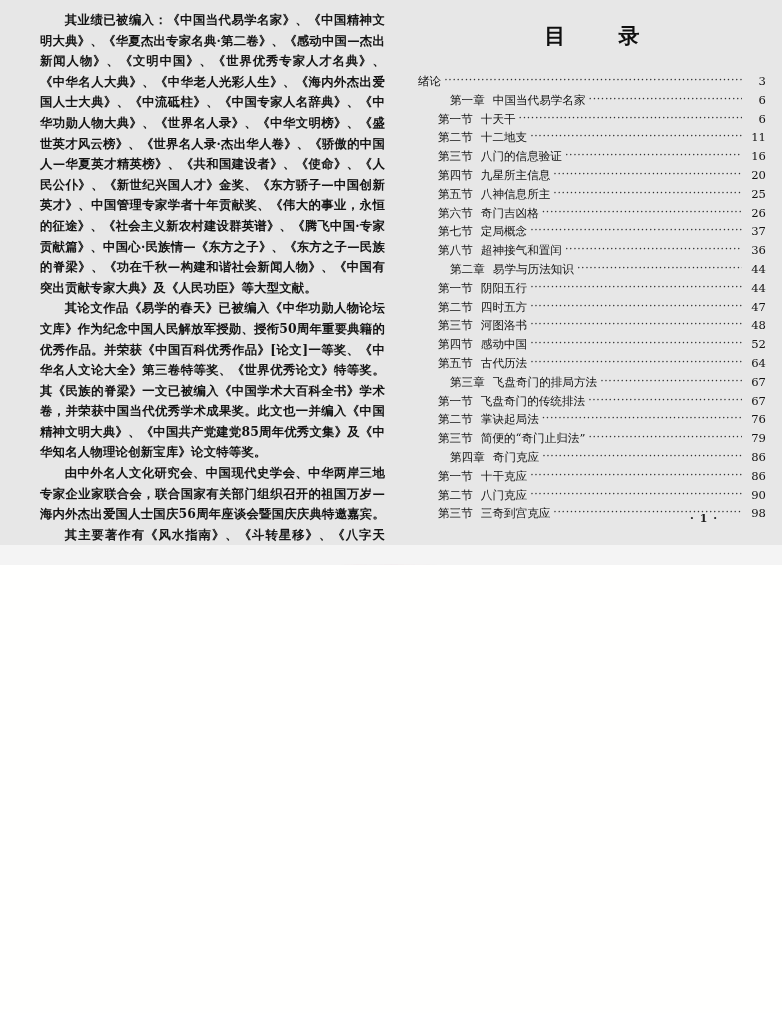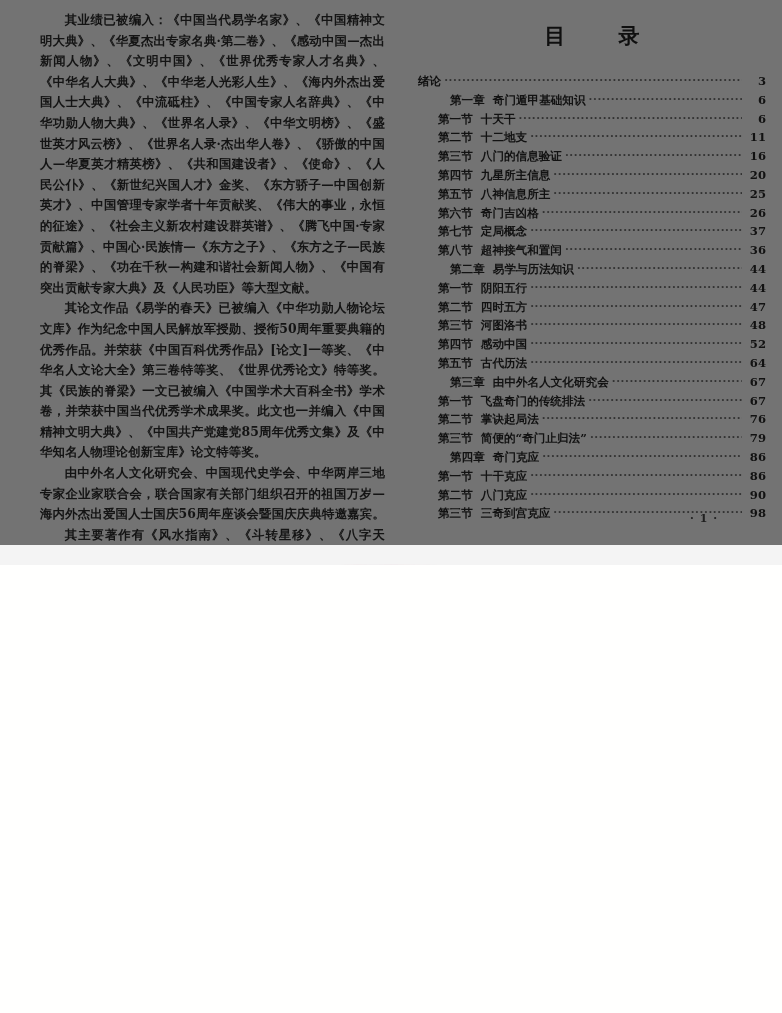--- a/index.html
+++ b/index.html
@@ -15,21 +15,21 @@
     overflow: hidden;
     font-family: "DejaVu Serif", "Liberation Serif", serif;
     color: #1a1a1a;
   }
 
   
   .sheet {
     position: absolute;
     left: 0;
     width: 782px;
-    background: #737373;
+    background: #e5e5e5;
     box-sizing: border-box;
   }
   #sheet-top    { top: 0;    height: 545px; }
   #sheet-gap    { top: 545px; height: 20px; background: #f4f4f4; }
   #sheet-bottom { top: 565px; height: 448px; background: #fdfdfc; }
 
   .page-watermark {
     position: absolute;
     top: 566px;
     left: 341px;
@@ -98,21 +98,21 @@
     top: 22px;
     width: 348px;
   }
   .toc-list { margin: 0; padding: 0; list-style: none; }
 
   .toc-row {
     display: flex;
     align-items: baseline;
     font-size: 11.6px;
     line-height: 18.8px;
-    font-weight: 700;
+    font-weight: 400;
     color: #141414;
     white-space: nowrap;
   }
   .toc-row .num {
     flex: 0 0 auto;
   }
   .toc-row .title {
     flex: 0 0 auto;
     padding-left: 8px;
   }
@@ -171,21 +171,21 @@
   <div class="col" id="toc-right-column">
     <div class="toc-heading">目　录</div>
     <ul class="toc-list" id="toc-list-right">
         <li class="toc-row lvl-front">
           <span class="num">绪论</span>
           <span class="leader"></span>
           <span class="page">3</span>
         </li>
         <li class="toc-row lvl-chap">
           <span class="num">第一章</span>
-          <span class="title">奇门遁甲基础知识</span>
+          <span class="title">中国当代易学名家</span>
           <span class="leader"></span>
           <span class="page">6</span>
         </li>
         <li class="toc-row lvl-sec">
           <span class="num">第一节</span>
           <span class="title">十天干</span>
           <span class="leader"></span>
           <span class="page">6</span>
         </li>
         <li class="toc-row lvl-sec">
@@ -261,21 +261,21 @@
           <span class="page">52</span>
         </li>
         <li class="toc-row lvl-sec">
           <span class="num">第五节</span>
           <span class="title">古代历法</span>
           <span class="leader"></span>
           <span class="page">64</span>
         </li>
         <li class="toc-row lvl-chap">
           <span class="num">第三章</span>
-          <span class="title">由中外名人文化研究会</span>
+          <span class="title">飞盘奇门的排局方法</span>
           <span class="leader"></span>
           <span class="page">67</span>
         </li>
         <li class="toc-row lvl-sec">
           <span class="num">第一节</span>
           <span class="title">飞盘奇门的传统排法</span>
           <span class="leader"></span>
           <span class="page">67</span>
         </li>
         <li class="toc-row lvl-sec">

